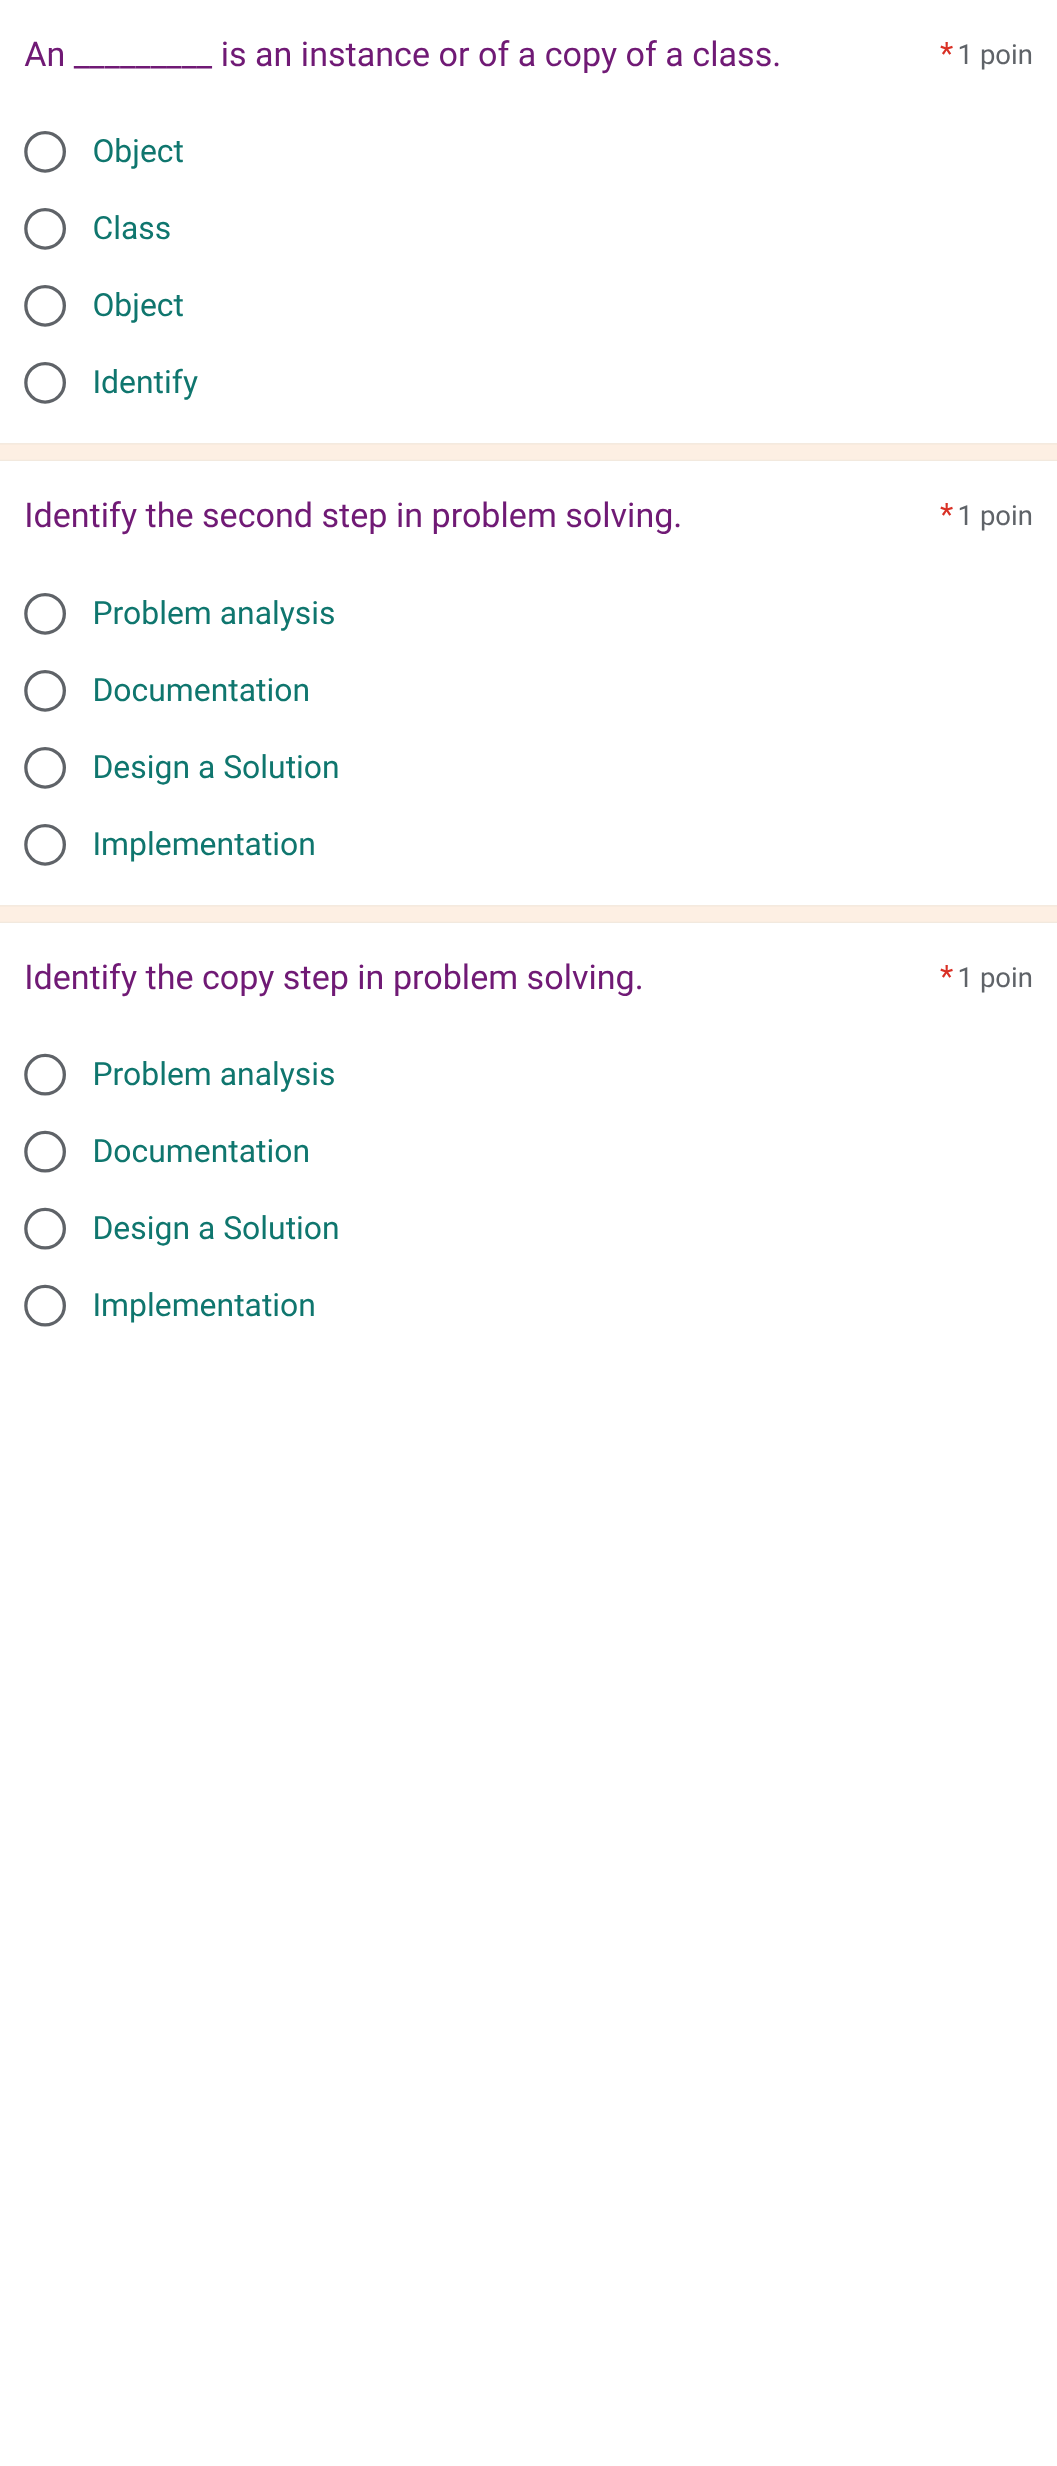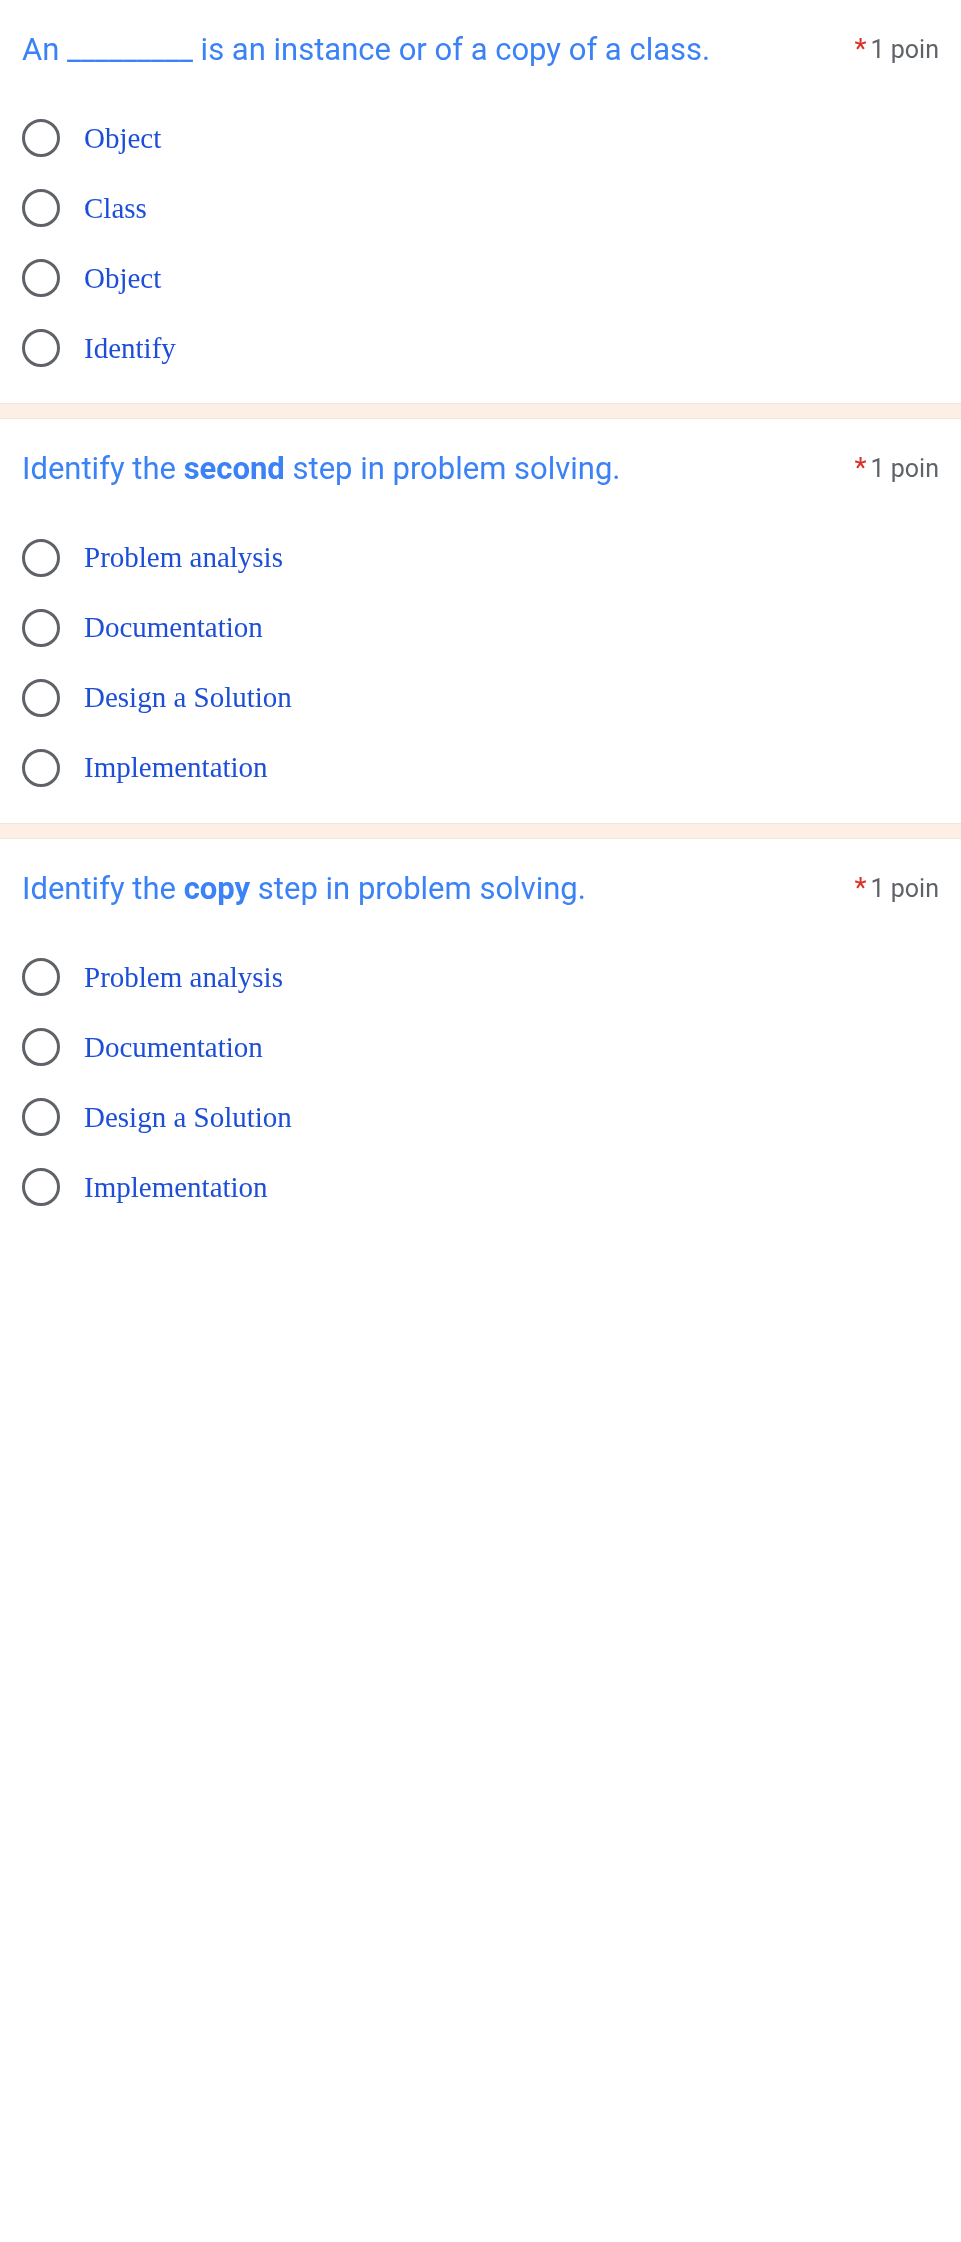--- a/index.html
+++ b/index.html
@@ -22,24 +22,24 @@
   .question-header {
     display: flex;
     align-items: flex-start;
     gap: 12px;
     margin-bottom: 48px;
   }
   .question-text {
     flex: 1;
     font-size: 31px;
     line-height: 1.4;
-    color: #3b82f6;
+    color: #701a75;
     font-weight: 400;
   }
-  .question-text .bold { font-weight: 700; }
+  .question-text .bold { font-weight: 400; }
   .required-star {
     color: #d93025;
     font-size: 28px;
     font-weight: 400;
     margin-right: 4px;
   }
   .points {
     color: #5f6368;
     font-size: 25px;
     white-space: nowrap;
@@ -53,22 +53,21 @@
     cursor: pointer;
   }
   .radio {
     width: 38px; height: 38px;
     border: 3px solid #5f6368;
     border-radius: 50%;
     flex-shrink: 0;
   }
   .option-label {
     font-size: 29px;
-    color: #1d4ed8;
-    font-family: Liberation Serif, serif;
+    color: #0f766e;
   }
 </style>
 </head>
 <body>
 
 <div class="question-card">
   <div class="question-header">
     <div class="question-text">
       <span>An _________ is an instance or of a copy of a class.</span>
     </div>

